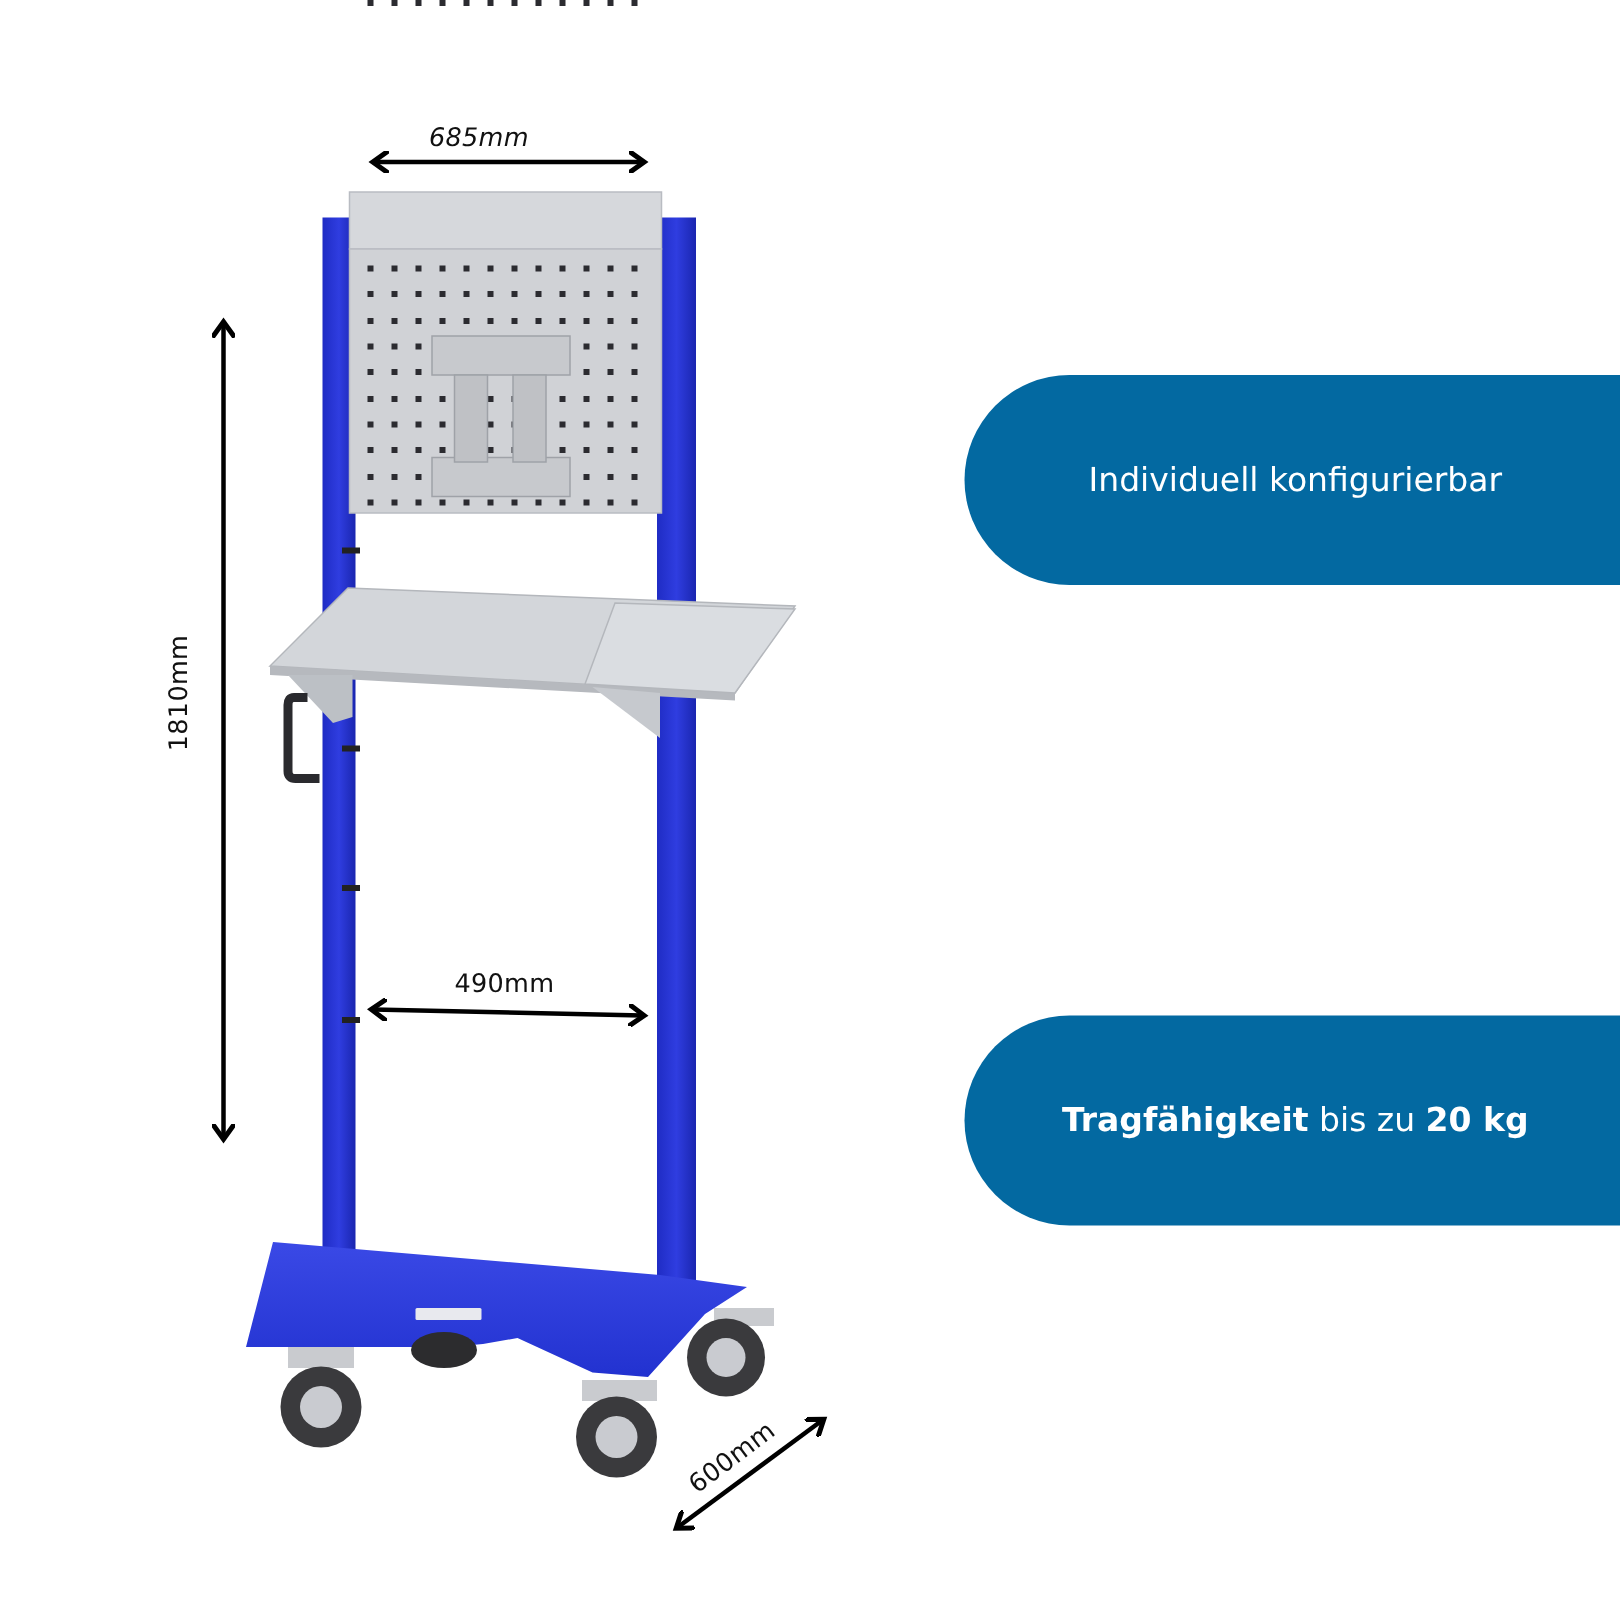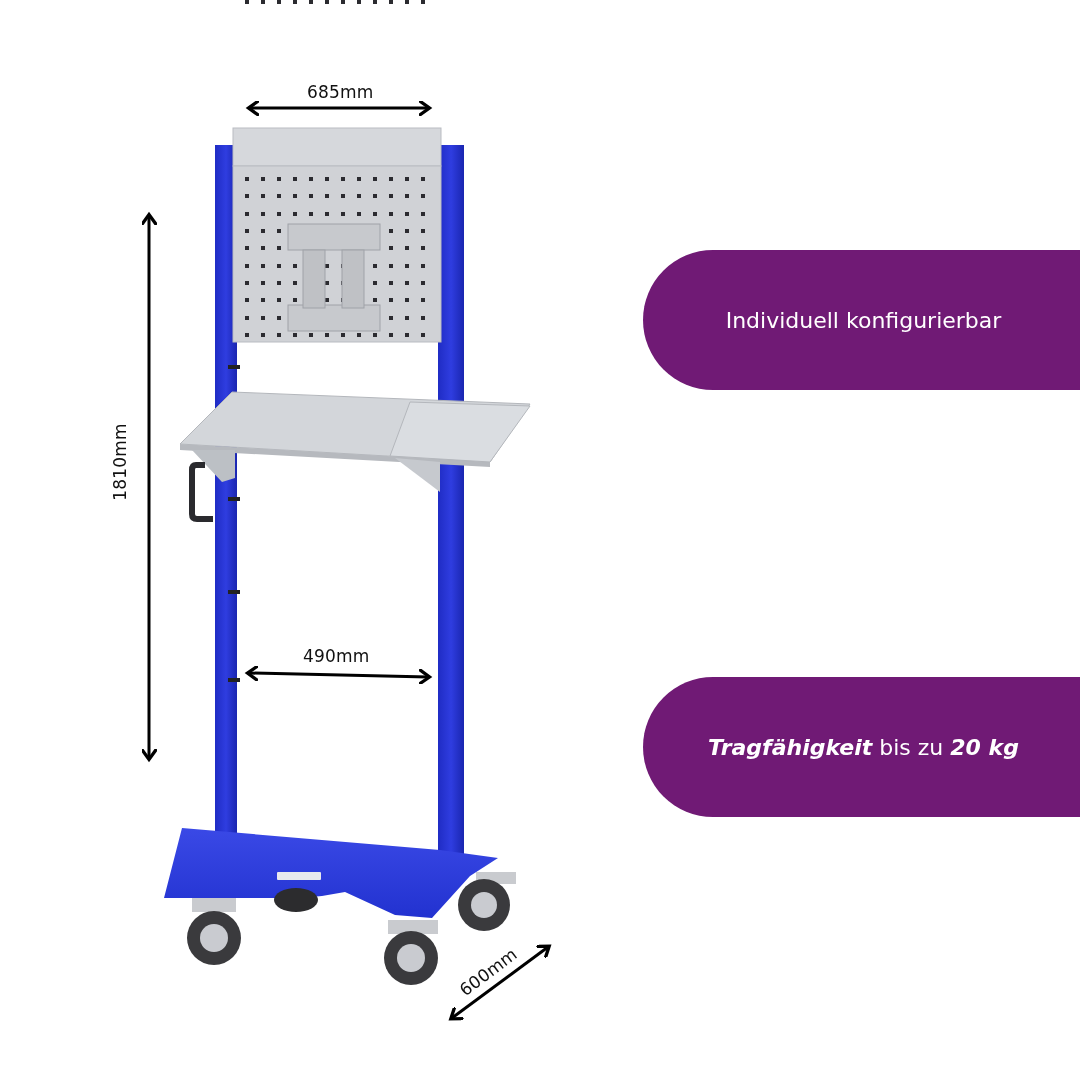--- a/index.html
+++ b/index.html
@@ -1,24 +1,24 @@
 <!DOCTYPE html>
 <html><head>
 <meta charset="utf-8">
 <style>
   html,body{margin:0;padding:0;}
   body{width:1080px;height:1080px;background:#ffffff;position:relative;overflow:hidden;
        font-family:"DejaVu Sans","Liberation Sans",sans-serif;}
   .stage{position:absolute;left:0;top:0;width:1080px;height:1080px;}
   .product{position:absolute;left:0;top:0;width:640px;height:1080px;}
   .dim-label{position:absolute;font-size:17px;color:#111;white-space:nowrap;letter-spacing:0.2px;}
-  .pill{position:absolute;left:643px;width:437px;height:140px;background:#701a75;
+  .pill{position:absolute;left:643px;width:437px;height:140px;background:#0369a1;
         border-radius:70px 0 0 70px;display:flex;align-items:center;justify-content:center;
         color:#ffffff;font-size:22px;padding-left:4px;box-sizing:border-box;}
-  .pill b{font-weight:bold;font-style:italic;}
+  .pill b{font-weight:bold;}
   .pill span{white-space:pre;}
 </style>
 </head>
 <body>
 
 <div class="stage">
 
   <svg class="product" viewBox="0 0 640 1080" xmlns="http://www.w3.org/2000/svg">
     <defs>
       <marker id="ah" viewBox="0 0 10 10" refX="6" refY="5" markerWidth="5" markerHeight="5" orient="auto-start-reverse">
@@ -110,21 +110,21 @@
     </g>
 
     <g stroke="#000" stroke-width="3">
       <line x1="250" y1="108" x2="428" y2="108" marker-start="url(#ah)" marker-end="url(#ah)"></line>
       <line x1="249" y1="673" x2="428" y2="677" marker-start="url(#ah)" marker-end="url(#ah)"></line>
       <line x1="149" y1="216" x2="149" y2="758" marker-start="url(#ah)" marker-end="url(#ah)"></line>
       <line x1="452" y1="1018" x2="548" y2="947" marker-start="url(#ah)" marker-end="url(#ah)"></line>
     </g>
   </svg>
 
-  <div class="dim-label" style="left:307px;top:82px;">685mm</div>
+  <div class="dim-label" style="left:286px;top:82px;font-style:italic;">685mm</div>
   <div class="dim-label" style="left:303px;top:646px;">490mm</div>
   <div class="dim-label" style="left:81px;top:452px;transform:rotate(-90deg);transform-origin:center;">1810mm</div>
   <div class="dim-label" style="left:455px;top:962px;transform:rotate(-37deg);transform-origin:center;">600mm</div>
 
   <div class="pill" style="top:250px;">
     <span>Individuell konfigurierbar</span>
   </div>
   <div class="pill" style="top:677px;">
     <span><b>Tragfähigkeit</b><span> bis zu </span><b>20 kg</b></span>
   </div>

